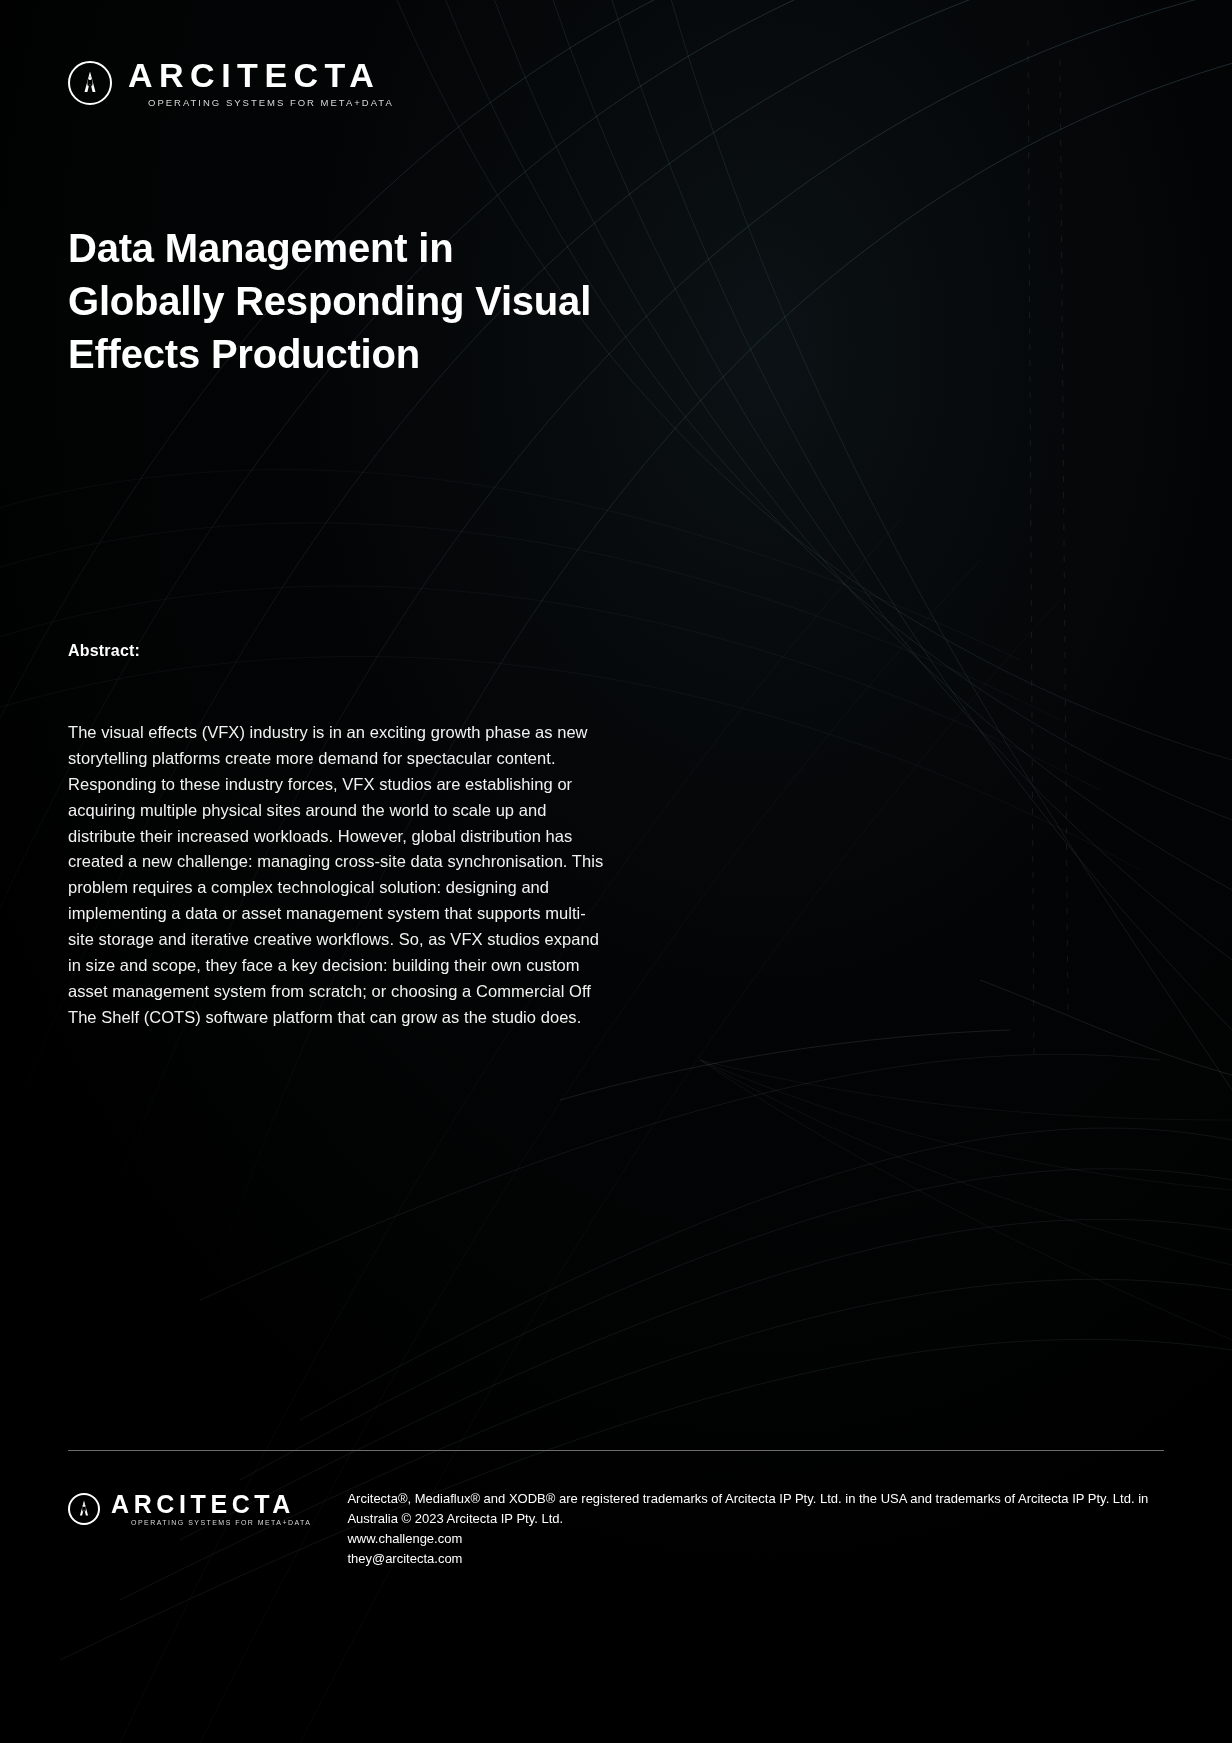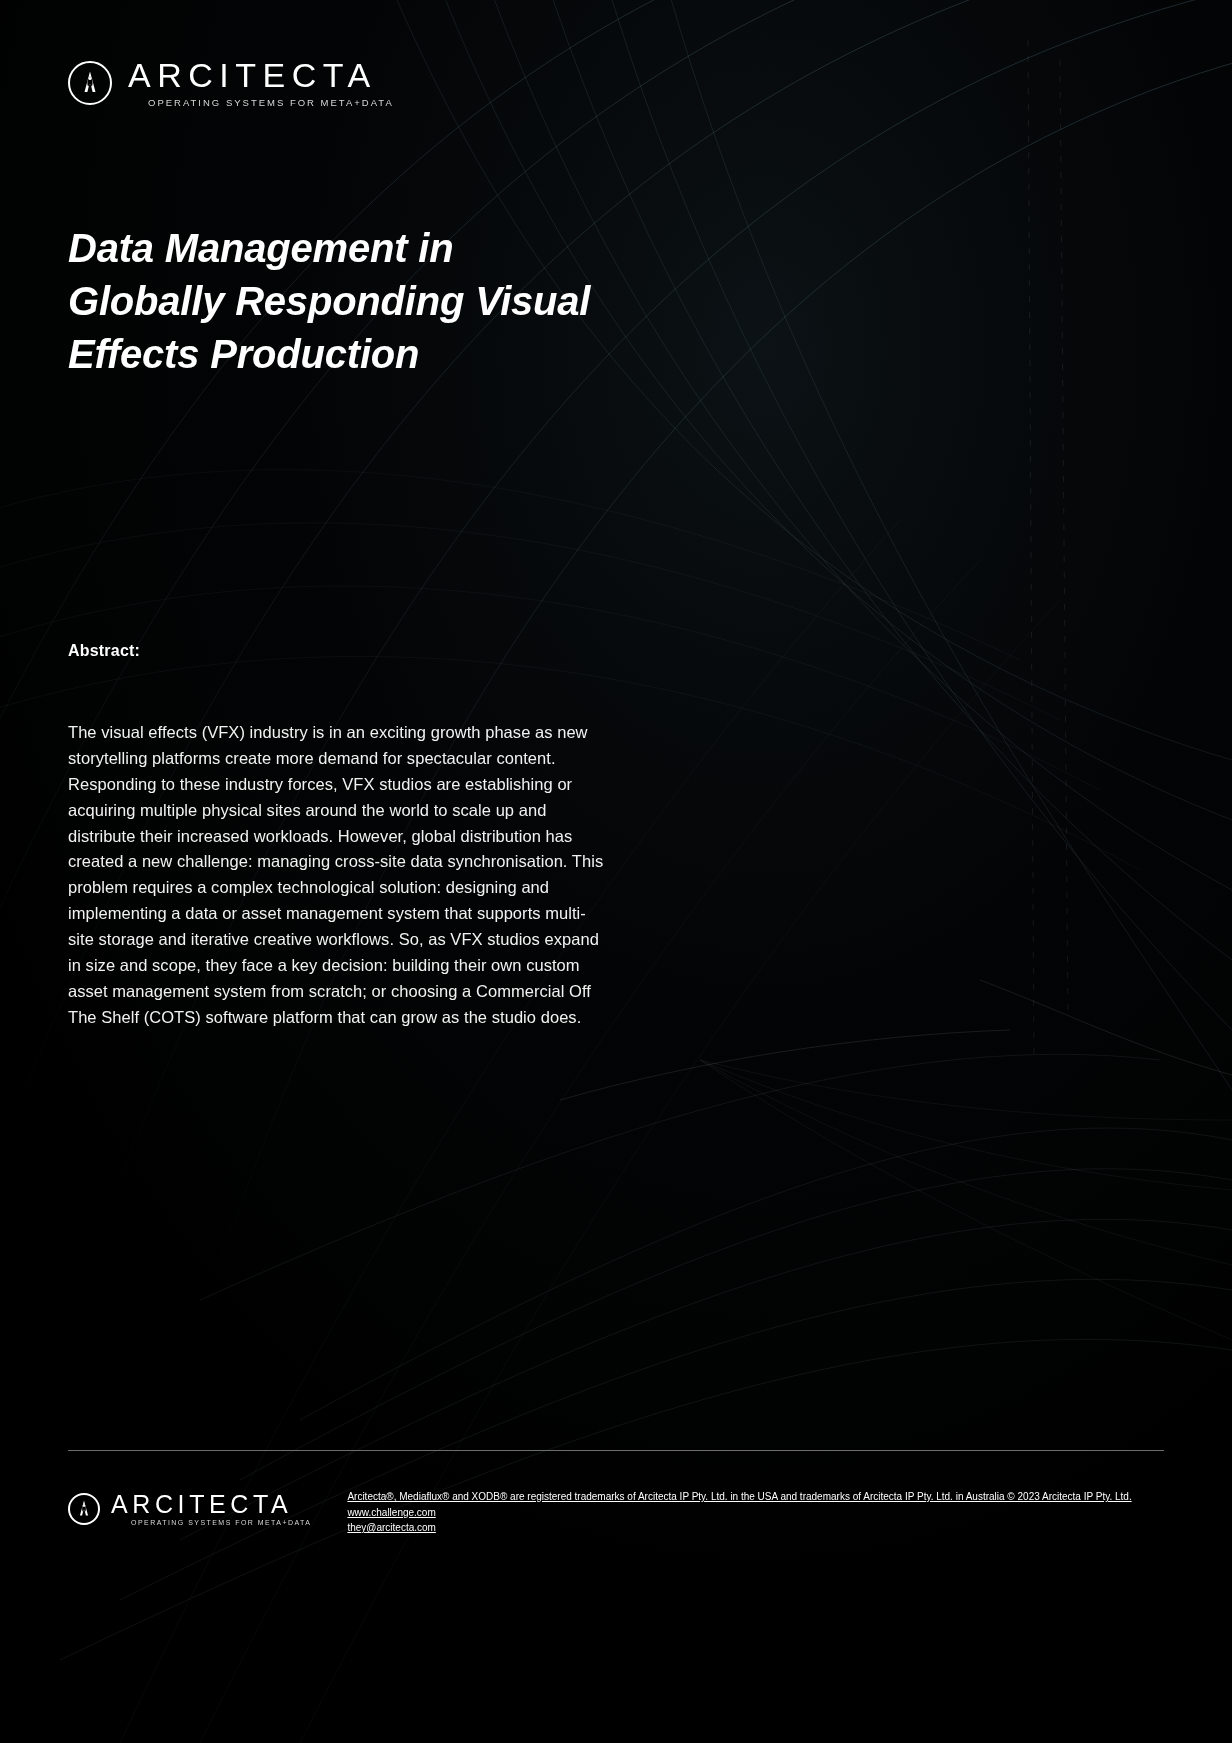--- a/index.html
+++ b/index.html
@@ -46,21 +46,21 @@
     align-items: center;
     justify-content: center;
     flex: none;
   }
   .logo-mark svg { display:block; }
   .logo-text-wrap { display: flex; flex-direction: column; justify-content: center; }
   .logo-word {
     color: #ffffff;
     font-size: 34px;
     letter-spacing: 6.5px;
-    font-weight: 400;
+    font-weight: 700;
     line-height: 1.05;
   }
   .logo-tag {
     color: #d8d8d8;
     font-size: 9.5px;
     letter-spacing: 2.0px;
     margin-top: 3px;
     white-space: nowrap;
     margin-left: 20px;
   }
@@ -70,21 +70,20 @@
     position: absolute;
     top: 222px;
     left: 68px;
     width: 760px;
     color: #ffffff;
     font-size: 40px;
     font-weight: 700;
     line-height: 1.32;
     letter-spacing: -0.2px;
     z-index: 5;
-    font-style: italic;
   }
   .doc-title .line { display: block; }
 
   
   .abstract-heading {
     position: absolute;
     top: 642px;
     left: 68px;
     color: #ffffff;
     font-size: 16px;
@@ -129,24 +128,23 @@
     align-items: center;
     gap: 11px;
     flex: none;
     padding-top: 4px;
   }
   .footer-logo .logo-mark { width: 32px; height: 32px; border-width: 2px; }
   .footer-logo .logo-word { font-size: 25px; letter-spacing: 4.6px; }
   .footer-logo .logo-tag { font-size: 7px; letter-spacing: 1.45px; margin-top: 2px; }
   .footer-text {
     color: #ffffff;
-    font-size: 10px;
+    font-size: 13px;
     line-height: 1.55;
     padding-top: 2px;
-    text-decoration: underline;
   }
   .footer-text .legal { display: block; max-width: 880px; }
   .footer-text .link { display: block; color: #ffffff; text-decoration: none; }
 </style>
 </head>
 <body>
 
 <div class="page">
 
   <div class="bg-art">

